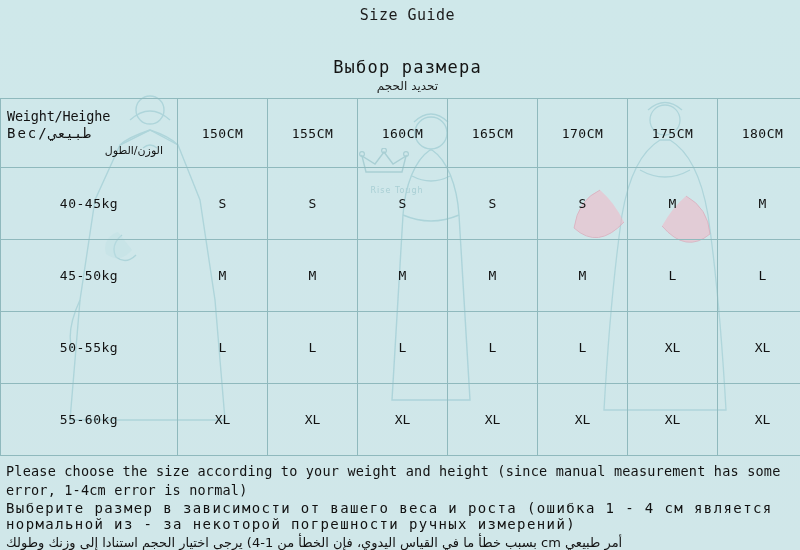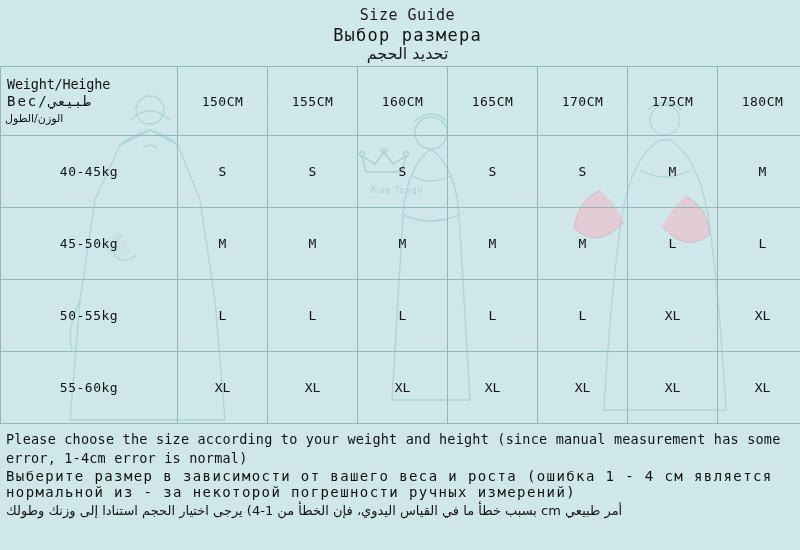--- a/index.html
+++ b/index.html
@@ -48,24 +48,25 @@
     color: #1b1b1b;
     letter-spacing: 0.5px;
     line-height: 18px;
   }
   .title-ru {
     font-family: "DejaVu Sans Mono", monospace;
     font-size: 17px;
     color: #141414;
     letter-spacing: 1.2px;
     line-height: 22px;
+    margin-top: 32px;
   }
   .title-ar {
     font-family: "DejaVu Sans", sans-serif;
-    font-size: 16px;
+    font-size: 12px;
     color: #1b1b1b;
     line-height: 16px;
     direction: rtl;
   }
 
   
   .table-wrap {
     margin: 4px 0 0 0;
     padding: 0;
   }
@@ -109,21 +110,21 @@
   .hdr-ru {
     font-size: 14px;
     letter-spacing: 2px;
     text-align: left;
     padding-left: 2px;
   }
   .hdr-ar {
     font-family: "DejaVu Sans", sans-serif;
     font-size: 11px;
     direction: rtl;
-    text-align: left;
+    text-align: right;
     padding-right: 10px;
   }
   .hdr-size {
     font-size: 13.5px;
     letter-spacing: 0.5px;
   }
   .cell-weight {
     font-size: 13.5px;
     letter-spacing: 0.5px;
   }

